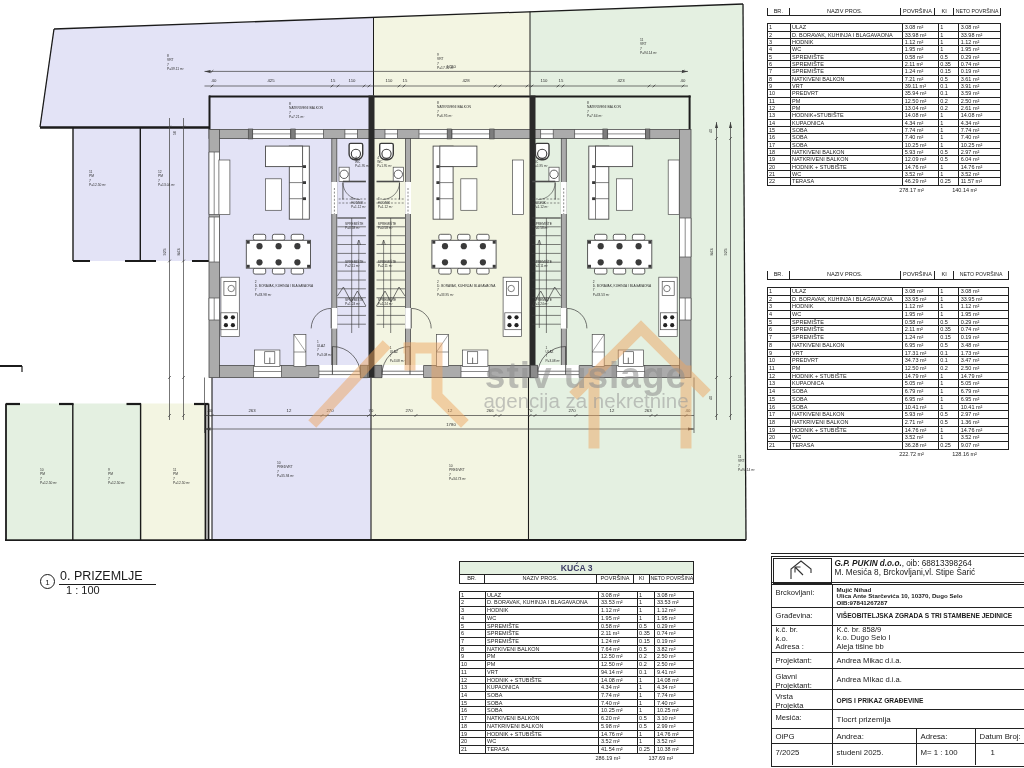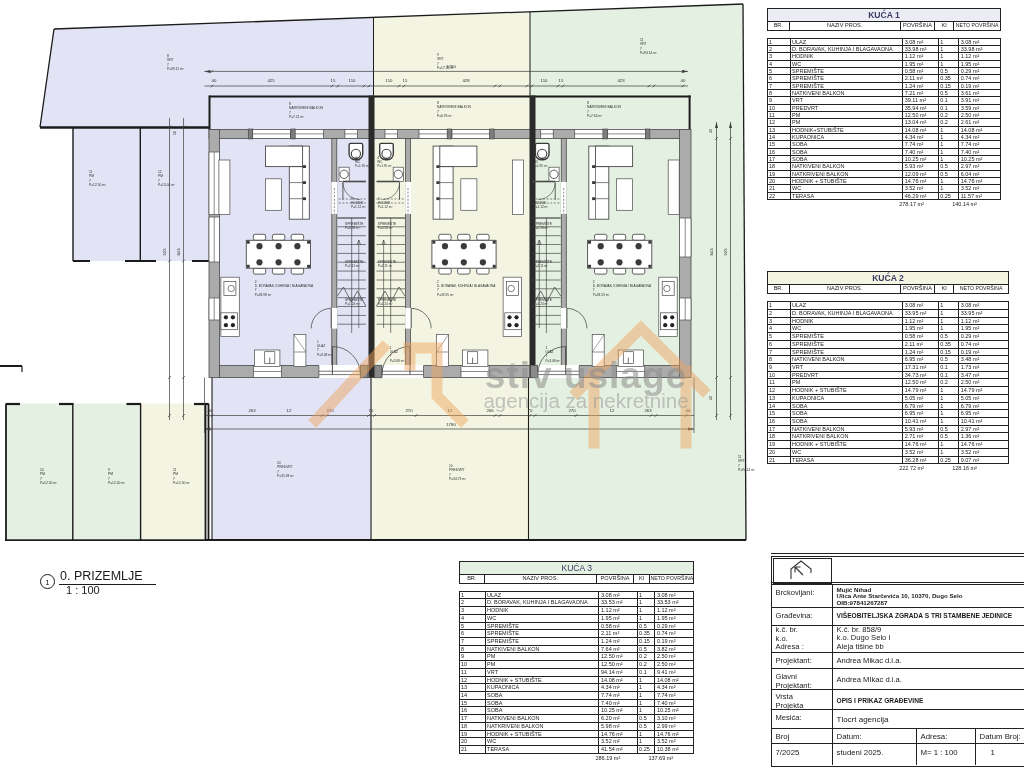--- a/index.html
+++ b/index.html
@@ -613,21 +613,20 @@
 <g fill="#989898" opacity="0.55">
 <text x="586" y="408" font-size="20.5" text-anchor="middle">agencija za nekretnine</text>
 </g>
 <circle cx="47.5" cy="581.5" r="7" fill="none" stroke="#1b1b1b" stroke-width="1"></circle>
 <text x="47.5" y="584.5" font-size="8" fill="#1b1b1b" text-anchor="middle" font-weight="normal">1</text>
 <text x="60.0" y="580.0" font-size="12.5" fill="#1b1b1b" text-anchor="start" font-weight="normal">0. PRIZEMLJE</text>
 <line x1="59.0" y1="584.5" x2="156.0" y2="584.5" stroke="#1b1b1b" stroke-width="1.0"></line>
 <text x="66.0" y="594.0" font-size="11" fill="#1b1b1b" text-anchor="start" font-weight="normal">1 : 100</text>
 </svg>
 <div style="position:absolute;left:767px;top:7.5px;width:234px;">
-      <div style="border:1.2px solid #222;background:#ececf5;height:12.4px;line-height:12.4px;text-align:center;font-size:8.6px;font-weight:bold;color:#3c3c64;">KUĆA 1</div>
       <div style="border:1px solid #222;border-top:none;height:7.8px;display:flex;font-size:5.6px;color:#222;text-align:center;">
         <div style="width:20.6px;border-right:1px solid #222;line-height:7.8px;">BR.</div>
         <div style="width:110.1px;border-right:1px solid #222;line-height:7.8px;">NAZIV PROS.</div>
         <div style="width:33.5px;border-right:1px solid #222;line-height:7.8px;">POVRŠINA</div>
         <div style="width:18px;border-right:1px solid #222;line-height:7.8px;">KI</div>
         <div style="flex:1;line-height:7.8px;white-space:nowrap;font-size:5.2px;">NETO POVRŠINA</div>
       </div>
       <div style="height:7.0px;"></div>
       <div style="border:1px solid #222;border-bottom:none;">
         <div style="height:6.33px;display:flex;font-size:5.5px;color:#1d1d1d;border-bottom:1px solid #222;">
@@ -786,21 +785,20 @@
         </div>
       </div>
       <div style="height:8px;display:flex;font-size:5.5px;color:#1d1d1d;">
         <div style="width:130.7px;"></div>
         <div style="width:33.5px;padding-left:1.5px;line-height:8px;">278.17 m²</div>
         <div style="width:18px;"></div>
         <div style="flex:1;padding-left:1.5px;line-height:8px;">140.14 m²</div>
       </div>
     </div>
     <div style="position:absolute;left:767px;top:271px;width:242px;">
-      <div style="border:1.2px solid #222;background:#f3f5e2;height:12.4px;line-height:12.4px;text-align:center;font-size:8.6px;font-weight:bold;color:#3c3c64;">KUĆA 2</div>
       <div style="border:1px solid #222;border-top:none;height:7.8px;display:flex;font-size:5.6px;color:#222;text-align:center;">
         <div style="width:20.6px;border-right:1px solid #222;line-height:7.8px;">BR.</div>
         <div style="width:110.1px;border-right:1px solid #222;line-height:7.8px;">NAZIV PROS.</div>
         <div style="width:33.5px;border-right:1px solid #222;line-height:7.8px;">POVRŠINA</div>
         <div style="width:18px;border-right:1px solid #222;line-height:7.8px;">KI</div>
         <div style="flex:1;line-height:7.8px;white-space:nowrap;font-size:5.2px;">NETO POVRŠINA</div>
       </div>
       <div style="height:7.0px;"></div>
       <div style="border:1px solid #222;border-bottom:none;">
         <div style="height:6.72px;display:flex;font-size:5.5px;color:#1d1d1d;border-bottom:1px solid #222;">
@@ -952,21 +950,21 @@
         </div>
       </div>
       <div style="height:8px;display:flex;font-size:5.5px;color:#1d1d1d;">
         <div style="width:130.7px;"></div>
         <div style="width:33.5px;padding-left:1.5px;line-height:8px;">222.72 m²</div>
         <div style="width:18px;"></div>
         <div style="flex:1;padding-left:1.5px;line-height:8px;">128.16 m²</div>
       </div>
     </div>
     <div style="position:absolute;left:459px;top:560.5px;width:235.4px;">
-      <div style="border:1.2px solid #222;background:#e4f0e1;height:12.4px;line-height:12.4px;text-align:center;font-size:8.6px;font-weight:normal;color:#3c3c64;">KUĆA 3</div>
+      <div style="border:1.2px solid #222;background:#e4f0e1;height:12.4px;line-height:12.4px;text-align:center;font-size:8.6px;font-weight:bold;color:#3c3c64;">KUĆA 3</div>
       <div style="border:1px solid #222;border-top:none;height:7.8px;display:flex;font-size:5.6px;color:#222;text-align:center;">
         <div style="width:23.6px;border-right:1px solid #222;line-height:7.8px;">BR.</div>
         <div style="width:111.4px;border-right:1px solid #222;line-height:7.8px;">NAZIV PROS.</div>
         <div style="width:36.1px;border-right:1px solid #222;line-height:7.8px;">POVRŠINA</div>
         <div style="width:15.3px;border-right:1px solid #222;line-height:7.8px;">KI</div>
         <div style="flex:1;line-height:7.8px;white-space:nowrap;font-size:5.2px;">NETO POVRŠINA</div>
       </div>
       <div style="height:7.0px;"></div>
       <div style="border:1px solid #222;border-bottom:none;">
         <div style="height:6.72px;display:flex;font-size:5.5px;color:#1d1d1d;border-bottom:1px solid #222;">
@@ -1136,38 +1134,39 @@
       <div style="position:absolute;left:0px;top:136.2px;width:256px;border-top:1px solid #222;"></div>
       <div style="position:absolute;left:0px;top:156px;width:256px;border-top:1px solid #222;"></div>
       <div style="position:absolute;left:0px;top:174.5px;width:256px;border-top:1px solid #222;"></div>
       <div style="position:absolute;left:0px;top:190.1px;width:256px;border-top:1px solid #222;"></div>
       <div style="position:absolute;left:61.2px;top:31px;height:143.5px;border-left:1px solid #222;"></div>
       <div style="position:absolute;left:2.5px;top:5px;width:57px;height:23.5px;border:1px solid #222;"></div>
       <svg style="position:absolute;left:14px;top:7px;" width="30" height="20" viewBox="0 0 30 20">
       <path d="M6,19 L6,9 L16,1 L26,9 L26,13" fill="none" stroke="#333" stroke-width="1.1"></path>
       <path d="M18,15 L10,7 M10,7 L10,12.5 M10,7 L15.5,7" fill="none" stroke="#333" stroke-width="1.1"></path>
     </svg>
+      <div style="position:absolute;left:64px;top:5.5px;width:190px;font-size:8.2px;line-height:9.5px;"><span style="font-weight:bold;font-style:italic;">G.P. PUKIN d.o.o.</span>, oib: 68813398264<br>M. Mesića 8, Brckovljani,vl. Stipe Šarić</div>
       <div style="position:absolute;left:5px;top:36px;font-size:7.6px;line-height:8.6px;">Brckovljani:</div>
       <div style="position:absolute;left:5px;top:58.5px;font-size:7.6px;line-height:8.6px;">Građevina:</div>
       <div style="position:absolute;left:5px;top:73px;font-size:7.6px;line-height:8.6px;">k.č. br.<br>k.o.<br>Adresa :</div>
       <div style="position:absolute;left:5px;top:103.5px;font-size:7.6px;line-height:8.6px;">Projektant:</div>
       <div style="position:absolute;left:5px;top:120px;font-size:7.6px;line-height:8.6px;">Glavni<br>Projektant:</div>
       <div style="position:absolute;left:5px;top:140px;font-size:7.6px;line-height:8.6px;">Vrsta<br>Projekta</div>
       <div style="position:absolute;left:5px;top:161px;font-size:7.6px;line-height:8.6px;">Mesića:</div>
       <div style="position:absolute;left:66px;top:33.5px;font-size:6.2px;font-weight:bold;line-height:6.8px;white-space:nowrap;">Mujić Nihad<br>Ulica Ante Starčevića 10, 10370, Dugo Selo<br>OIB:97841267287</div>
       <div style="position:absolute;left:66px;top:59px;font-size:6.6px;font-weight:bold;line-height:8.4px;white-space:nowrap;">VIŠEOBITELJSKA ZGRADA S TRI STAMBENE JEDINICE</div>
       <div style="position:absolute;left:66px;top:72.5px;font-size:7.6px;font-weight:normal;line-height:8.8px;white-space:nowrap;">K.č. br. 858/9<br>k.o. Dugo Selo I<br>Aleja tišine bb</div>
       <div style="position:absolute;left:66px;top:103.5px;font-size:7.6px;font-weight:normal;line-height:8.4px;white-space:nowrap;">Andrea Mikac d.i.a.</div>
       <div style="position:absolute;left:66px;top:122.5px;font-size:7.6px;font-weight:normal;line-height:8.4px;white-space:nowrap;">Andrea MIkac d.i.a.</div>
       <div style="position:absolute;left:66px;top:143.5px;font-size:6.6px;font-weight:bold;line-height:8.4px;white-space:nowrap;">OPIS I PRIKAZ GRAĐEVINE</div>
-      <div style="position:absolute;left:66px;top:162.5px;font-size:8.0px;font-weight:normal;line-height:8.4px;white-space:nowrap;">Tlocrt agencija</div>
+      <div style="position:absolute;left:66px;top:162.5px;font-size:8.0px;font-weight:normal;line-height:8.4px;white-space:nowrap;">Tlocrt prizemlja</div>
       <div style="position:absolute;left:61.2px;top:174.5px;height:37.0px;border-left:1px solid #222;"></div>
       <div style="position:absolute;left:145px;top:174.5px;height:37.0px;border-left:1px solid #222;"></div>
       <div style="position:absolute;left:204.7px;top:174.5px;height:37.0px;border-left:1px solid #222;"></div>
-      <div style="position:absolute;left:5px;top:178.5px;">Broj</div>
-      <div style="position:absolute;left:66px;top:178.5px;">Datum:</div>
+      <div style="position:absolute;left:5px;top:178.5px;">OiPG</div>
+      <div style="position:absolute;left:66px;top:178.5px;">Andrea:</div>
       <div style="position:absolute;left:150px;top:178.5px;">Adresa:</div>
       <div style="position:absolute;left:209px;top:178.5px;">Datum Broj:</div>
       <div style="position:absolute;left:5px;top:195px;">7/2025</div>
       <div style="position:absolute;left:66px;top:195px;">studeni 2025.</div>
       <div style="position:absolute;left:150px;top:195px;">M= 1 : 100</div>
       <div style="position:absolute;left:220px;top:195px;">1</div>
     </div>
 </div>
 </body></html>

